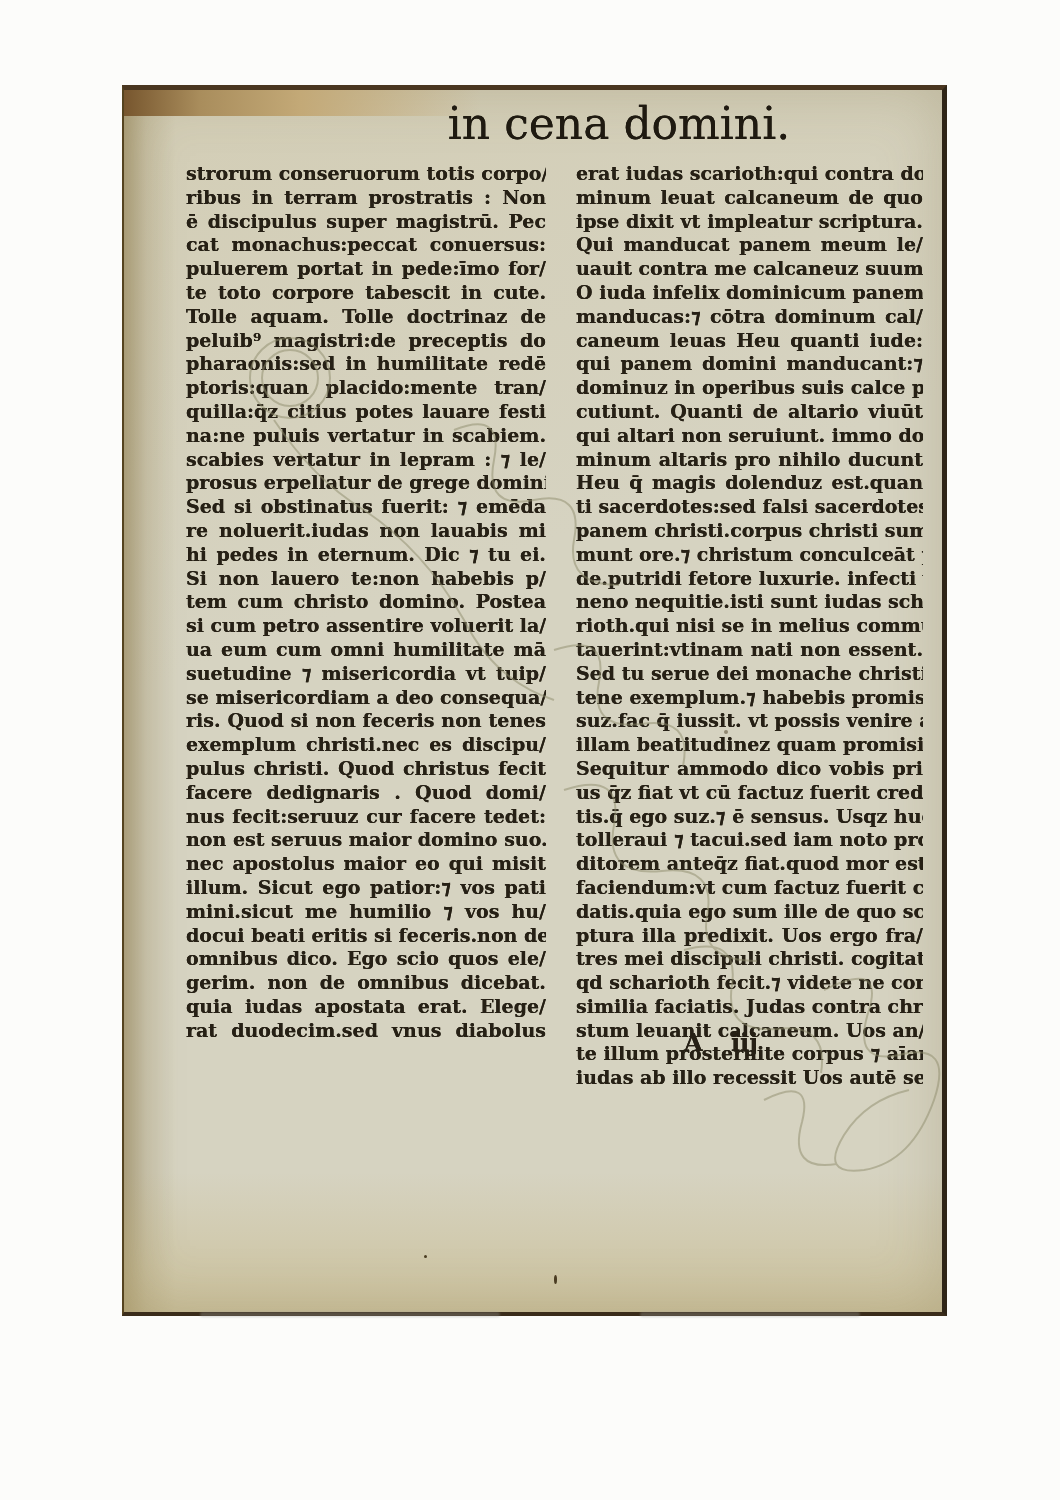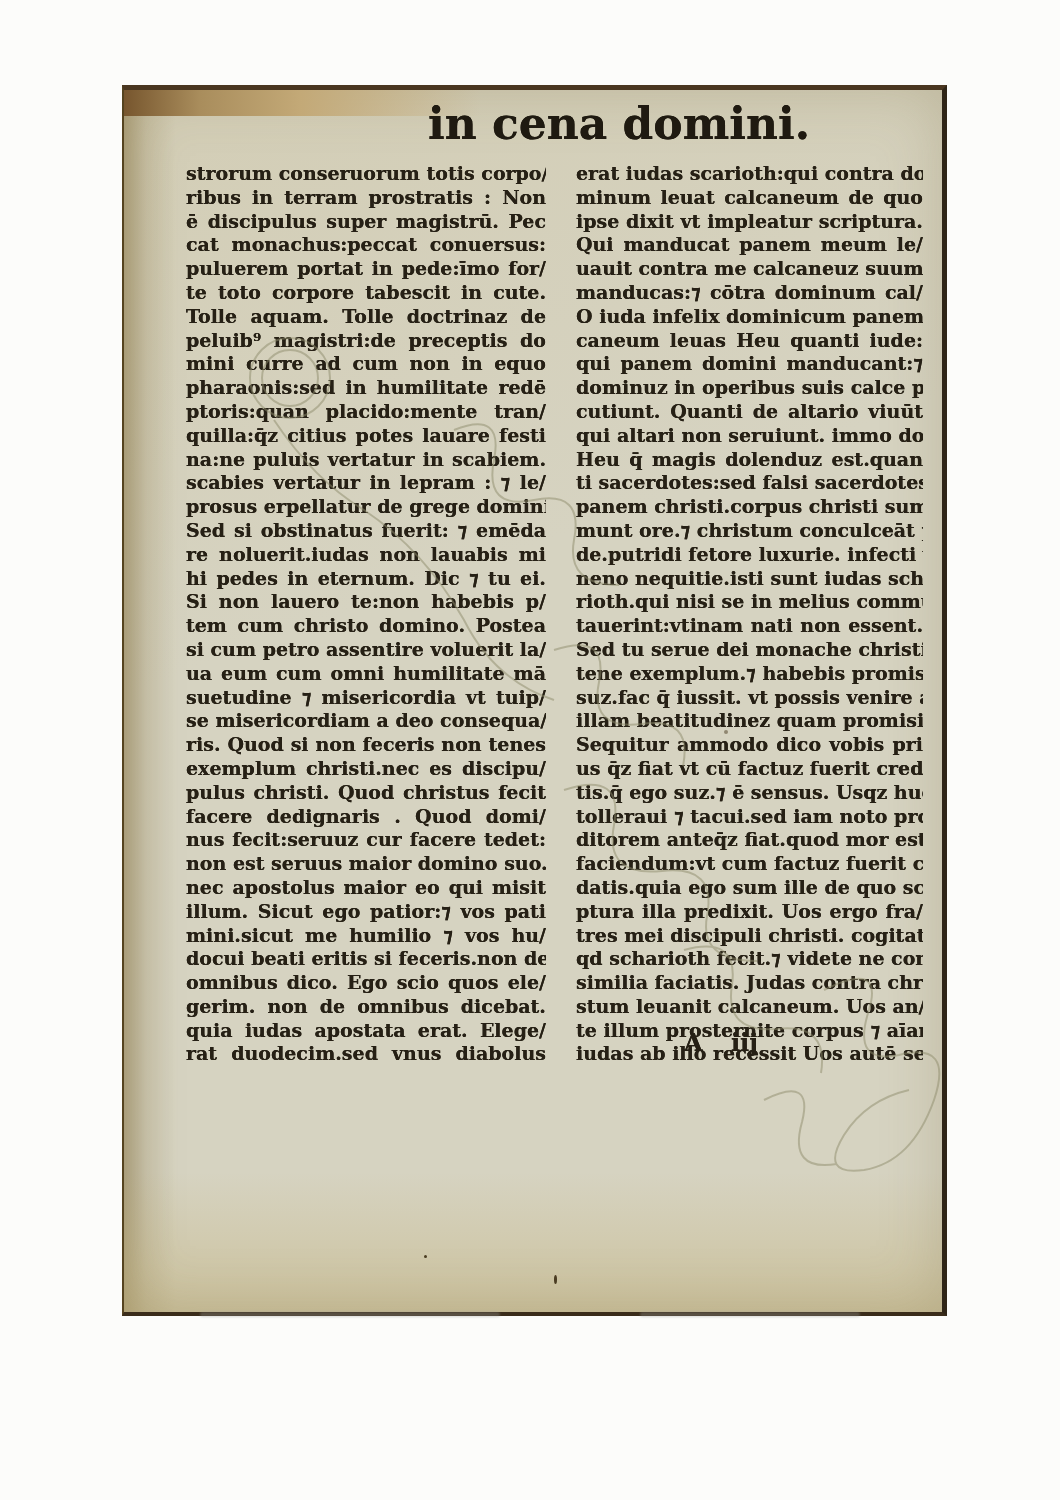--- a/index.html
+++ b/index.html
@@ -22,21 +22,21 @@
     box-shadow:inset 0 0 60px rgba(120,105,60,.25);
   }
   
   .top-wedge{
     position:absolute;left:0;top:0;height:26px;width:420px;
     background:linear-gradient(to right,#77562e 0,#a98d5c 18%,#c3a977 42%,rgba(195,169,119,0) 85%);
     pointer-events:none;
   }
   .title{
     position:absolute;left:280px;top:8px;width:430px;margin:0;
-    font-size:44px;font-weight:700;color:#1f1a11;text-align:center;
+    font-size:44px;font-weight:400;color:#1f1a11;text-align:center;
     letter-spacing:0px;white-space:nowrap;
     text-shadow:0 0 .6px #1f1a11;
   }
   .text-block{position:absolute;left:0;top:0;width:818px;height:1382px;}
   .col{position:absolute;top:72px;color:#262015;font-weight:700;font-size:19px;}
   .col .line{
     height:23.8px;line-height:23.8px;white-space:nowrap;overflow:hidden;
     text-align:justify;text-align-last:justify;
     text-shadow:0 0 .5px #262015;
   }
@@ -63,21 +63,20 @@
   <div class="text-block">
     <div class="col col-left">
         <div class="line">strorum conseruorum totis corpo/</div>
         <div class="line">ribus in terram prostratis : Non</div>
         <div class="line">ē discipulus super magistrū. Pec</div>
         <div class="line">cat monachus:peccat conuersus:</div>
         <div class="line">puluerem portat in pede:īmo for/</div>
         <div class="line">te toto corpore tabescit in cute.</div>
         <div class="line">Tolle aquam. Tolle doctrinaz de</div>
         <div class="line">peluib⁹ magistri:de preceptis do</div>
-        <div class="line">mini curre ad cum non in equo</div>
         <div class="line">pharaonis:sed in humilitate redē</div>
         <div class="line">ptoris:quan placido:mente tran/</div>
         <div class="line">quilla:q̄z citius potes lauare festi</div>
         <div class="line">na:ne puluis vertatur in scabiem.</div>
         <div class="line">scabies vertatur in lepram : ⁊ le/</div>
         <div class="line">prosus erpellatur de grege domini</div>
         <div class="line">Sed si obstinatus fuerit: ⁊ emēda</div>
         <div class="line">re noluerit.iudas non lauabis mi</div>
         <div class="line">hi pedes in eternum. Dic ⁊ tu ei.</div>
         <div class="line">Si non lauero te:non habebis p/</div>
@@ -100,27 +99,28 @@
         <div class="line">gerim. non de omnibus dicebat.</div>
         <div class="line">quia iudas apostata erat. Elege/</div>
         <div class="line">rat duodecim.sed vnus diabolus</div>
       </div>
     <div class="col col-right">
         <div class="line">erat iudas scarioth:qui contra do</div>
         <div class="line">minum leuat calcaneum de quo</div>
         <div class="line">ipse dixit vt impleatur scriptura.</div>
         <div class="line">Qui manducat panem meum le/</div>
         <div class="line">uauit contra me calcaneuz suum.</div>
+        <div class="line">O iuda infelix dominicum panem</div>
         <div class="line">manducas:⁊ cōtra dominum cal/</div>
-        <div class="line">O iuda infelix dominicum panem</div>
         <div class="line">caneum leuas Heu quanti iude:</div>
         <div class="line">qui panem domini manducant:⁊</div>
         <div class="line">dominuz in operibus suis calce p/</div>
         <div class="line">cutiunt. Quanti de altario viuūt</div>
         <div class="line">qui altari non seruiunt. immo do/</div>
+        <div class="line">minum altaris pro nihilo ducunt</div>
         <div class="line">Heu q̄ magis dolenduz est.quan</div>
         <div class="line">ti sacerdotes:sed falsi sacerdotes q</div>
         <div class="line">panem christi.corpus christi sum/</div>
         <div class="line">munt ore.⁊ christum conculceāt pe</div>
         <div class="line">de.putridi fetore luxurie. infecti ve</div>
         <div class="line">neno nequitie.isti sunt iudas scha</div>
         <div class="line">rioth.qui nisi se in melius commu/</div>
         <div class="line">tauerint:vtinam nati non essent.</div>
         <div class="line">Sed tu serue dei monache christi.</div>
         <div class="line">tene exemplum.⁊ habebis promis/</div>

